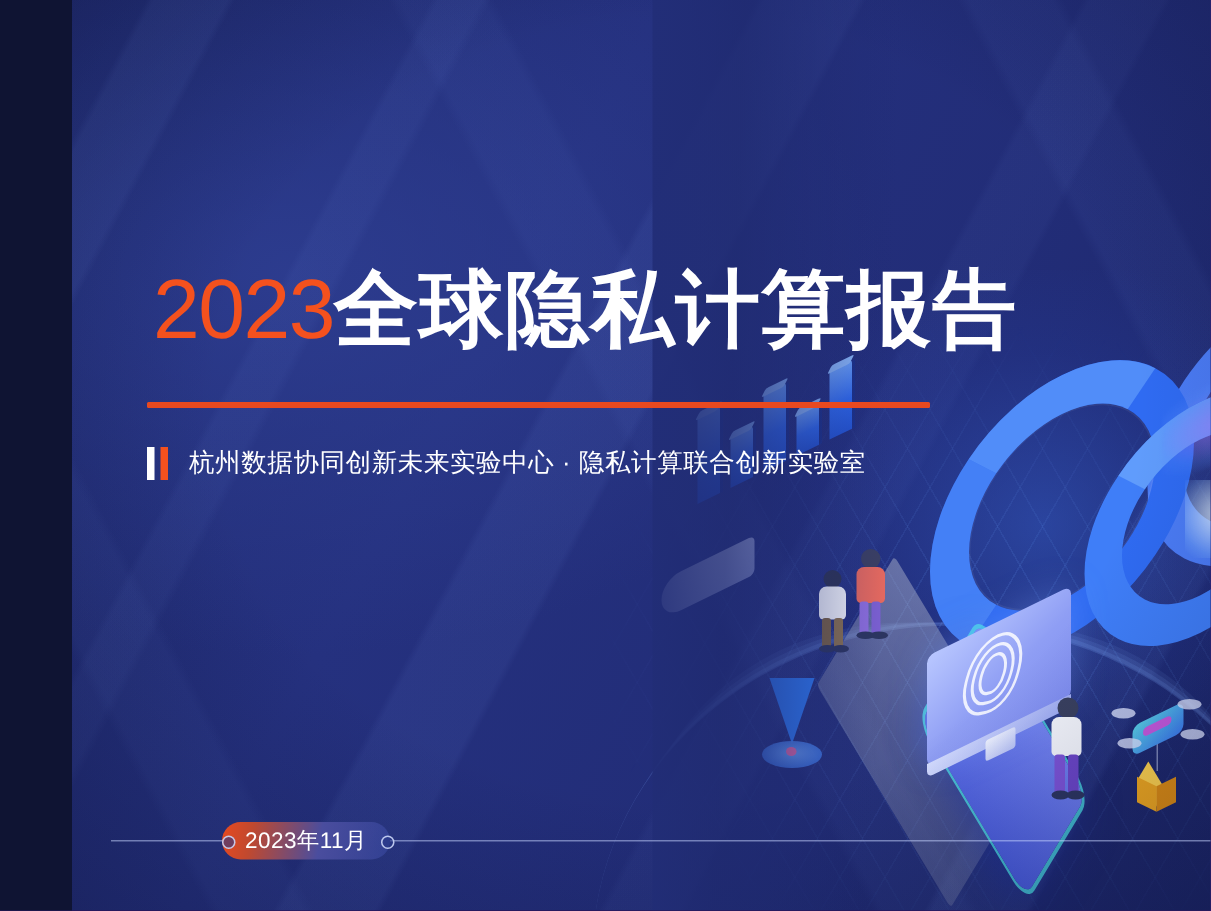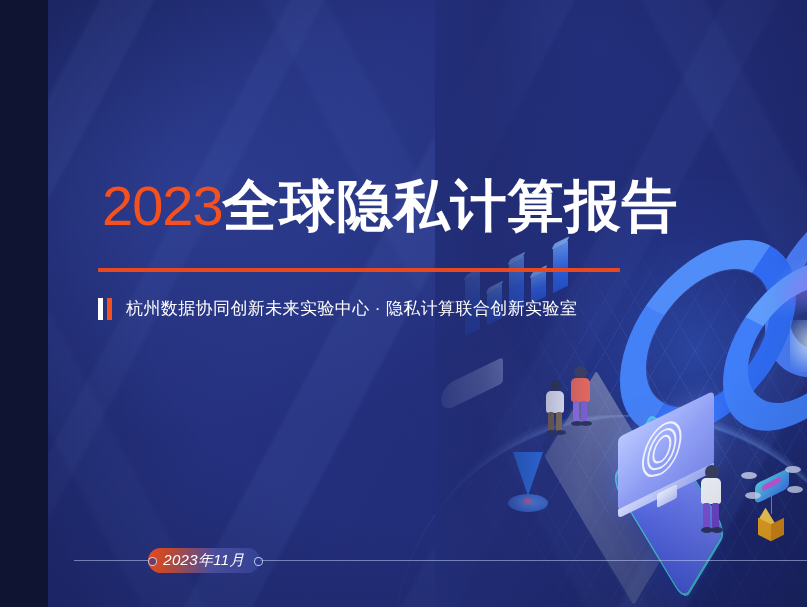--- a/index.html
+++ b/index.html
@@ -438,21 +438,20 @@
     position: absolute;
     left: 100px;
     top: 0;
     width: 112px;
     height: 25px;
     border-radius: 13px;
     background: linear-gradient(100deg, #e8491f 0%, #c0492f 18%, #4a4d9e 58%, rgba(70,90,190,.35) 100%);
     display: flex;
     align-items: center;
     justify-content: center;
-    font-style: italic;
   }
   .date-text {
     color: #ffffff;
     font-size: 15px;
     letter-spacing: .3px;
     white-space: nowrap;
   }
   .date-node {
     position: absolute;
     top: 9px;

